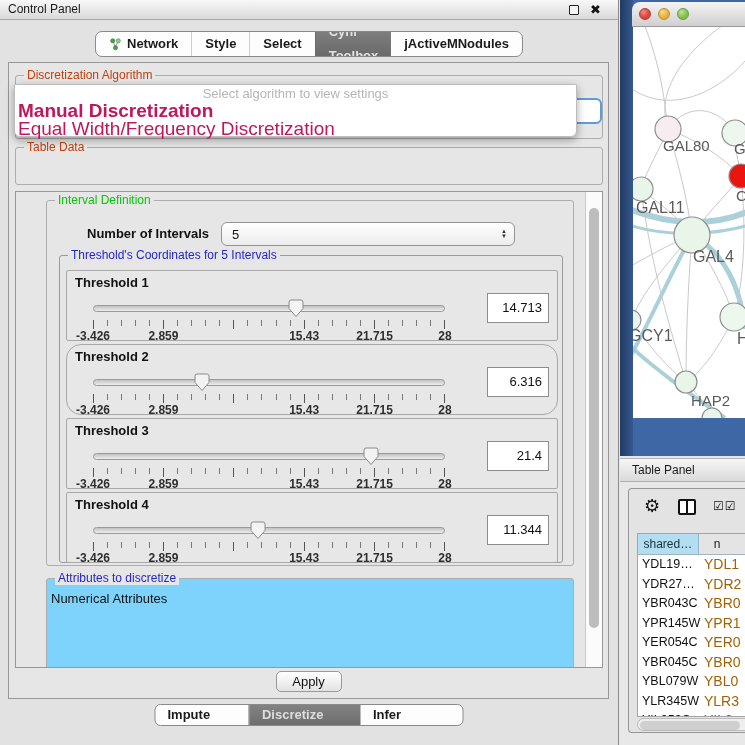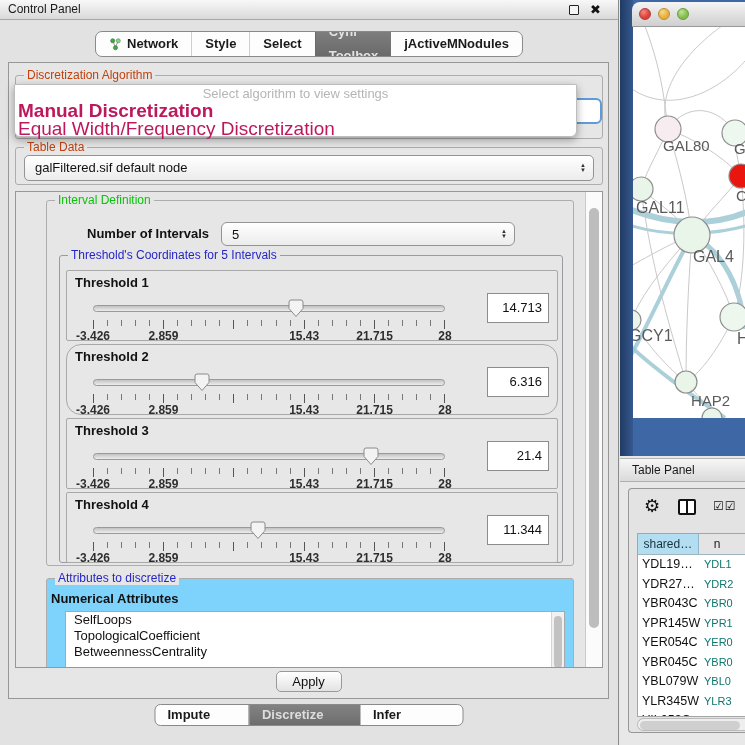--- a/index.html
+++ b/index.html
@@ -73,21 +73,21 @@
     background:repeating-linear-gradient(to right,#555 0 1px,transparent 1px 20%); border-right:1px solid #555; }
   .tick-labels { position:absolute; left:0; right:0; top:30px; height:12px; }
   .tick-labels span { position:absolute; transform:translateX(-50%); font-size:12px; font-weight:bold; color:#2e2e2e; white-space:nowrap; }
   .tick-labels span:nth-child(1){left:0%;} .tick-labels span:nth-child(2){left:20%;}
   .tick-labels span:nth-child(3){left:40%;margin-top:28px;} .tick-labels span:nth-child(4){left:60%;}
   .tick-labels span:nth-child(5){left:80%;} .tick-labels span:nth-child(6){left:100%;}
   .thr-value { position:absolute; right:8px; top:22px; width:62px; height:30px; background:#fff; border:1px solid #8c8c8c;
     font-size:13px; color:#111; text-align:right; line-height:28px; padding-right:6px; }
 
   .attrs-group { left:30px; top:386px; width:528px; height:118px; background:#7dd3fc; }
-  .attrs-heading { position:absolute; left:4px; top:12px; font-size:13px; font-weight:bold; color:#111; }
+  .attrs-heading { position:absolute; left:4px; top:12px; font-size:13px; font-weight:normal; color:#111; }
   .attr-list { position:absolute; left:18px; top:32px; width:500px; height:80px; background:#fff; border:1px solid #a8a8a8; overflow:hidden; }
   .attr-item { font-size:13px; color:#111; line-height:16px; padding-left:8px; }
   .list-scrollbar { position:absolute; right:0; top:0; width:13px; height:100%; background:#f1f1f1; border-left:1px solid #d5d5d5; }
   .list-thumb { position:absolute; left:2px; top:4px; width:8px; height:52px; border-radius:4px; background:#c2c2c2; }
 
   .apply-btn { position:absolute; left:50%; transform:translateX(-50%); top:608px; width:66px; height:21px;
     background:linear-gradient(#ffffff,#e3e3e3); border:1px solid #9a9a9a; border-radius:5px;
     font-size:13px; color:#111; text-align:center; line-height:19px; }
 
   
@@ -119,21 +119,21 @@
   .gear-icon { position:absolute; left:15px; top:2px; font-size:18px; color:#111; }
   .split-icon { position:absolute; left:49px; top:6px; width:18px; height:16px; border:2px solid #111; border-radius:2px; background:#fff; }
   .split-icon::after { content:""; position:absolute; left:50%; top:0; width:2px; height:100%; background:#111; transform:translateX(-50%); }
   .check-icons { position:absolute; left:84px; top:6px; font-size:12px; color:#111; letter-spacing:1px; }
   .tp-table { position:absolute; left:8px; top:44px; right:-1px; height:184px; background:#fff; border:1px solid #a5a5a5; border-right:none; overflow:hidden; }
   .tp-header { display:flex; height:21px; border-bottom:1px solid #9fb6bf; }
   .tp-hcell1 { width:84px; background:#b3ddf0; border-right:1px solid #8fb7c9; font-size:12px; color:#18323c; text-align:center; line-height:20px; }
   .tp-hcell2 { width:60px; background:#e4e4e4; font-size:12px; color:#222; line-height:20px; padding-left:15px; }
   .tp-row { display:flex; height:19.5px; }
   .tp-c1 { width:84px; font-size:12.5px; color:#111; padding-left:4px; line-height:19.5px; }
-  .tp-c2 { width:60px; font-size:11px; color:#0f766e; padding-left:3px; line-height:19.5px; }
+  .tp-c2 { width:60px; font-size:14px; color:#a16207; padding-left:3px; line-height:19.5px; }
   .h-scrollbar { position:absolute; left:8px; right:0; top:229px; height:13px; background:#efefef; border:1px solid #bbb; border-right:none; border-radius:7px 0 0 7px; }
   .h-thumb { position:absolute; left:2px; top:1.5px; width:100px; height:9px; border-radius:5px; background:#cfcfcf; }
 
   svg text { font-family:"Liberation Sans","DejaVu Sans",sans-serif; }
 </style>
 </head>
 <body>
 
 <div id="root">
 
@@ -177,27 +177,20 @@
       </div>
 
       <div class="popup">
         <div class="popup-placeholder">Select algorithm to view settings</div>
         <div class="popup-item bold">Manual Discretization</div>
         <div class="popup-item">Equal Width/Frequency Discretization</div>
       </div>
 
       <div class="group td-group">
         <span class="group-label lbl-dark">Table Data</span>
-        <div class="combo td-combo">
-          <span class="combo-text">galFiltered.sif default node</span>
-          <span class="stepper">
-              <span>▲</span>
-              <span>▼</span>
-            </span>
-        </div>
       </div>
 
       <div class="scrollpane">
 
         <div class="group interval-group">
           <span class="group-label lbl-green">Interval Definition</span>
 
           <span class="noi-label">Number of Intervals</span>
           <div class="combo noi-combo">
             <span class="combo-text">5</span>
@@ -300,28 +293,20 @@
                 </div>
               </div>
               <div class="thr-value">11.344</div>
             </div>
           </div>
         </div>
 
         <div class="group attrs-group">
           <span class="group-label lbl-blue">Attributes to discretize</span>
           <div class="attrs-heading">Numerical Attributes</div>
-          <div class="attr-list">
-            <div class="attr-item">SelfLoops</div>
-            <div class="attr-item">TopologicalCoefficient</div>
-            <div class="attr-item">BetweennessCentrality</div>
-            <div class="list-scrollbar">
-                <div class="list-thumb"></div>
-              </div>
-          </div>
         </div>
 
         <div class="v-scrollbar">
           <div class="v-thumb"></div>
         </div>
       </div>
 
       <div class="apply-btn">Apply</div>
     </div>
 

